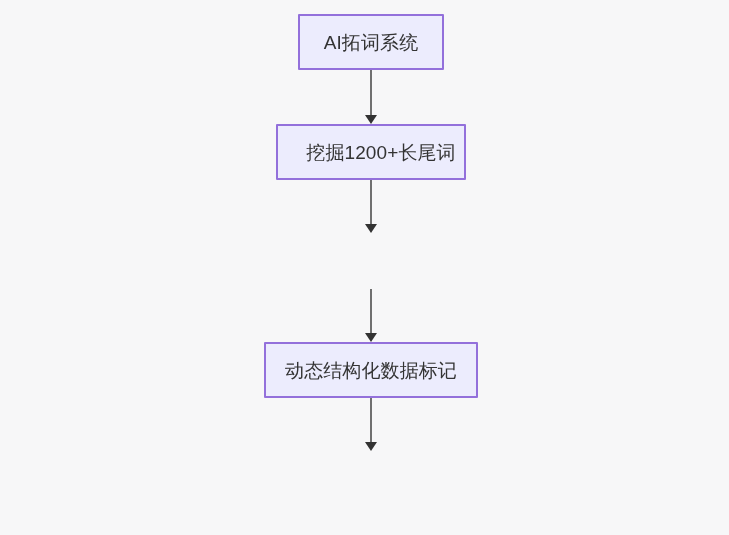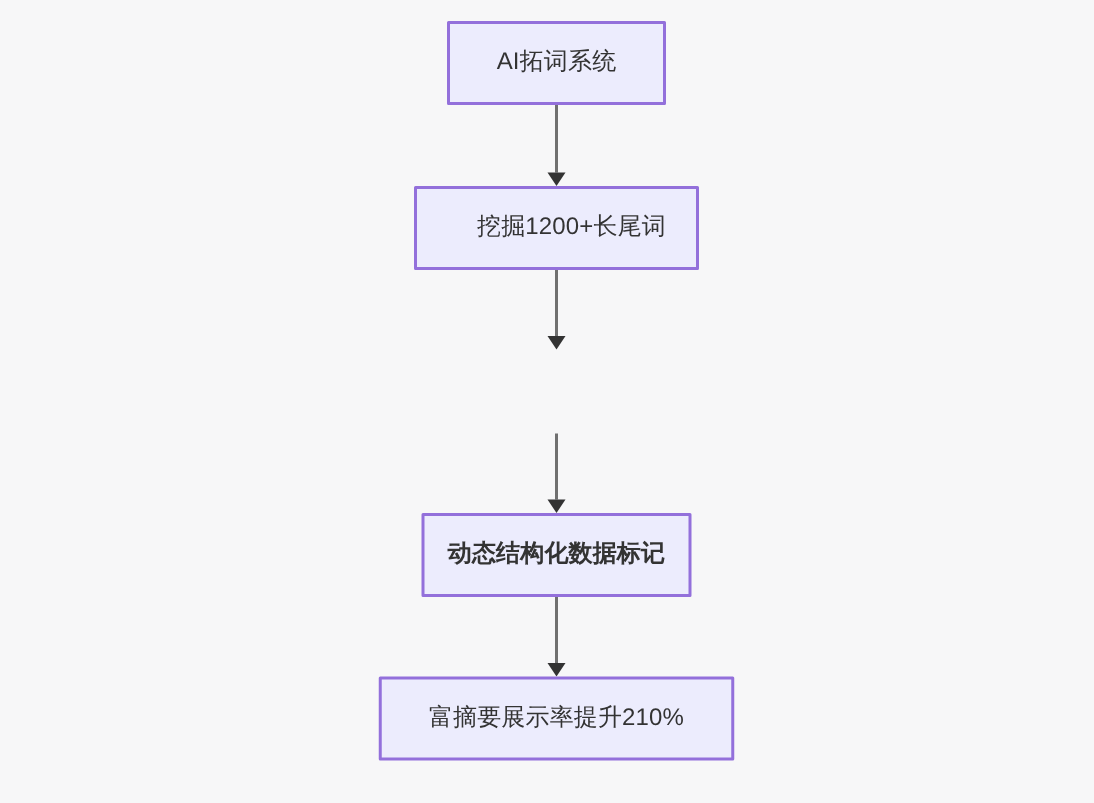--- a/index.html
+++ b/index.html
@@ -24,21 +24,21 @@
     background: #ececfd;
     border: 2px solid #9370db;
     border-radius: 1px;
     display: flex;
     align-items: center;
     justify-content: center;
     height: 56px;
     transform: translateX(-50%);
   }
   .node-label {
-    font-size: 16px;
+    font-size: 19px;
     color: #333333;
     line-height: 1;
     white-space: nowrap;
     letter-spacing: 0.1px;
   }
   .edge {
     position: absolute;
     transform: translateX(-50%);
     pointer-events: none;
   }
@@ -89,21 +89,18 @@
 
   <div class="node" style="left:371px; top:14px; width:146px;">
     <span class="node-label">AI拓词系统</span>
   </div>
 
   <div class="node" style="left:371px; top:124px; width:190px;padding-left:20px;">
     <span class="node-label">挖掘1200+长尾词</span>
   </div>
 
 
-  <div class="node" style="left:371px; top:342px; width:180px;font-weight:bold;">
+  <div class="node" style="left:371px; top:342px; width:214px;">
     <span class="node-label">动态结构化数据标记</span>
   </div>
 
-  <div class="node" style="left:371px; top:451px; width:237px;">
-    <span class="node-label">富摘要展示率提升210%</span>
-  </div>
 
 </div>
 
 </body></html>

